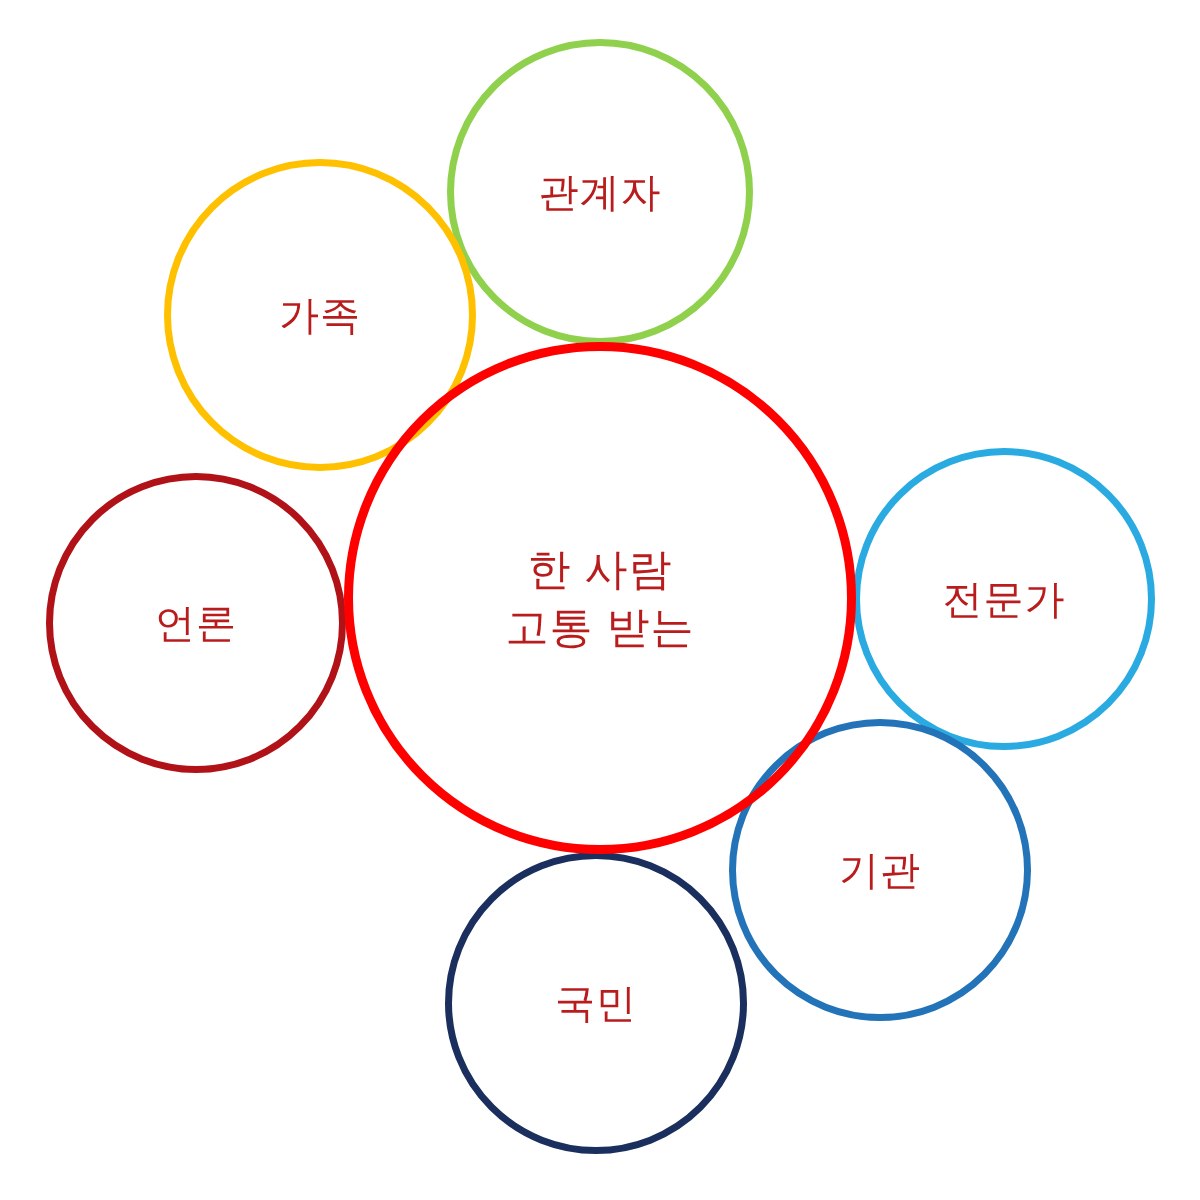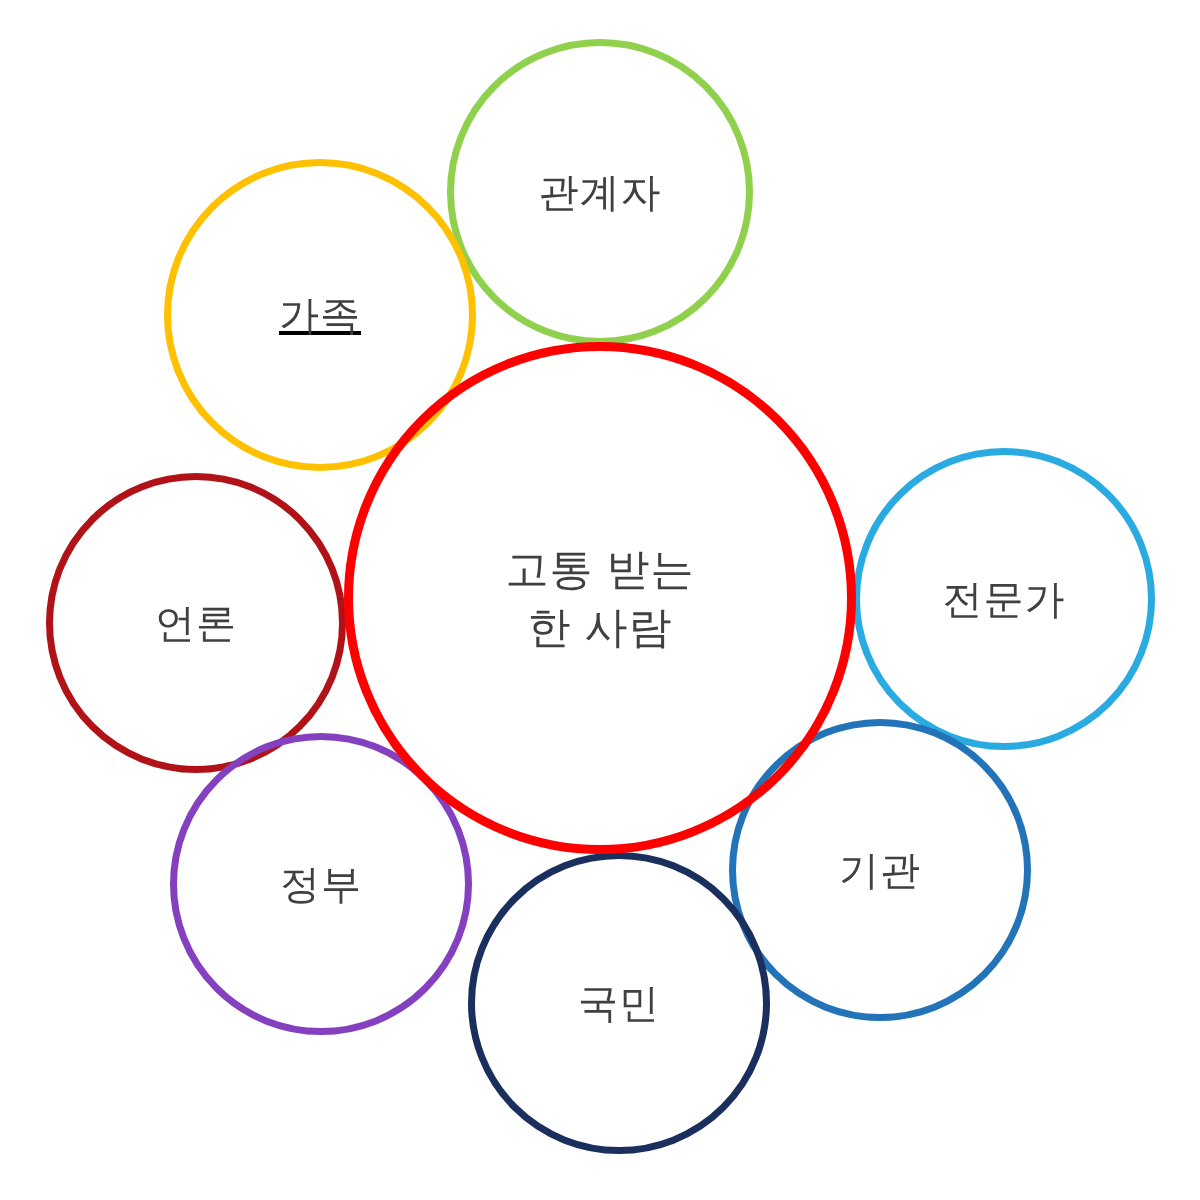--- a/index.html
+++ b/index.html
@@ -27,66 +27,63 @@
     background: transparent;
     display: flex;
     align-items: center;
     justify-content: center;
   }
   .circle.center-circle {
     border-width: 9px;
     z-index: 5;
   }
   .label {
-    color: #404040;
+    color: #b91c1c;
     font-size: 40px;
     font-weight: 500;
     text-align: center;
     letter-spacing: 1px;
     line-height: 1.35;
     white-space: nowrap;
   }
   .center-label {
     font-size: 43px;
   }
 </style>
 </head>
 <body>
 
 <div class="stage">
 
   <div class="circle" style="left: 447px; top: 39px; width: 306px; height: 306px; border-color: rgb(143, 208, 76);">
     <span class="label">관계자</span>
   </div>
 
-  <div class="circle" style="left: 164px; top: 159px; width: 312px; height: 312px; border-color: rgb(255, 192, 0); text-decoration: underline;">
+  <div class="circle" style="left: 164px; top: 159px; width: 312px; height: 312px; border-color: rgb(255, 192, 0);">
     <span class="label">가족</span>
   </div>
 
 
   <div class="circle" style="left: 46px; top: 473px; width: 300px; height: 300px; border-color: rgb(176, 18, 23);">
     <span class="label">언론</span>
   </div>
 
   <div class="circle" style="left: 853px; top: 448px; width: 302px; height: 302px; border-color: rgb(41, 171, 226);">
     <span class="label">전문가</span>
   </div>
 
-  <div class="circle" style="left: 170px; top: 733px; width: 302px; height: 302px; border-color: rgb(133, 64, 191);">
-    <span class="label">정부</span>
-  </div>
 
   <div class="circle" style="left: 729px; top: 719px; width: 302px; height: 302px; border-color: rgb(35, 115, 185);">
     <span class="label">기관</span>
   </div>
 
-  <div class="circle" style="left: 468px; top: 852px; width: 302px; height: 302px; border-color: rgb(27, 47, 94); justify-content: center;">
+  <div class="circle" style="left: 445px; top: 852px; width: 302px; height: 302px; border-color: rgb(27, 47, 94); justify-content: center;">
     <span class="label">국민</span>
   </div>
 
   <div class="circle center-circle" style="left: 344px; top: 342px; width: 512px; height: 512px; border-color: rgb(255, 0, 0);">
     <div class="label center-label">
+      <div>한 사람</div>
       <div>고통 받는</div>
-      <div>한 사람</div>
     </div>
   </div>
 
 </div>
 
 </body></html>

